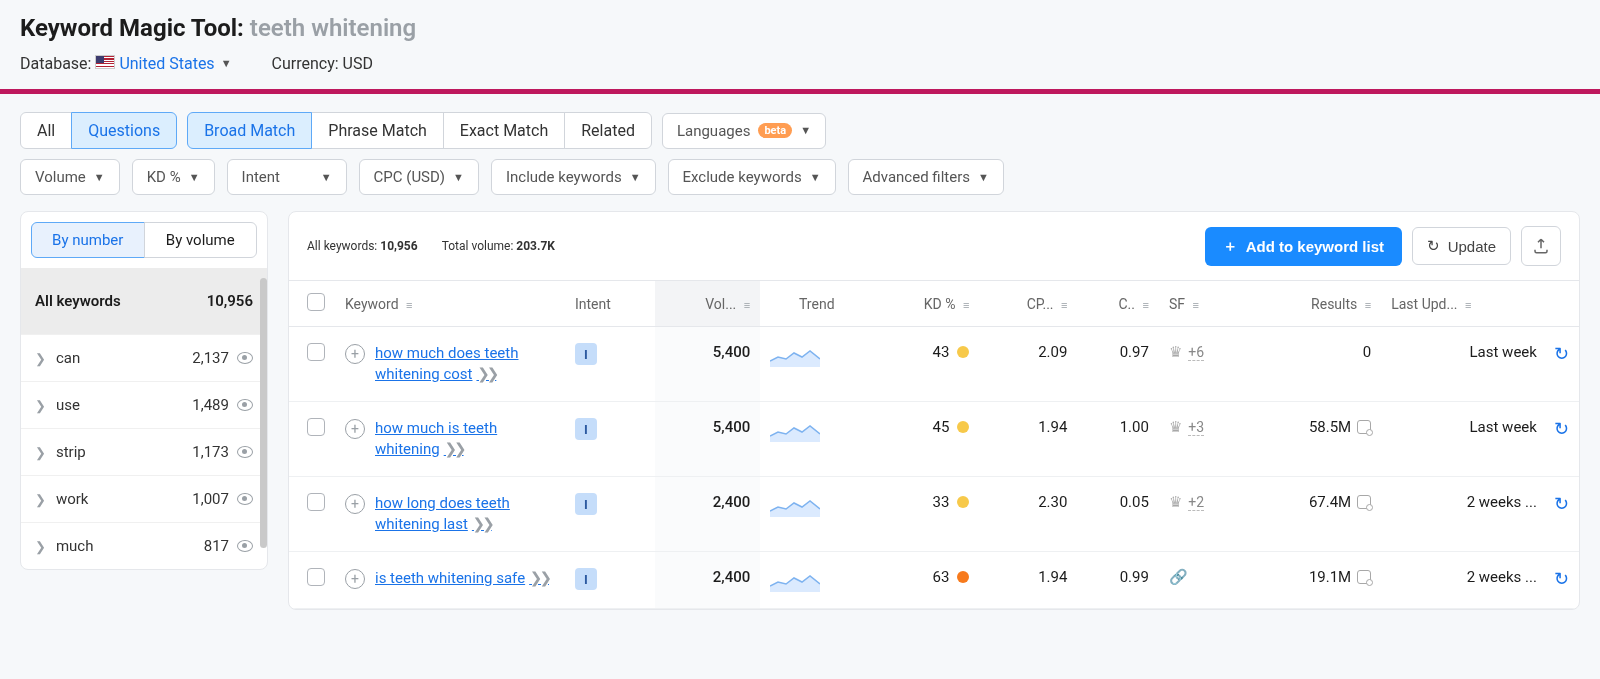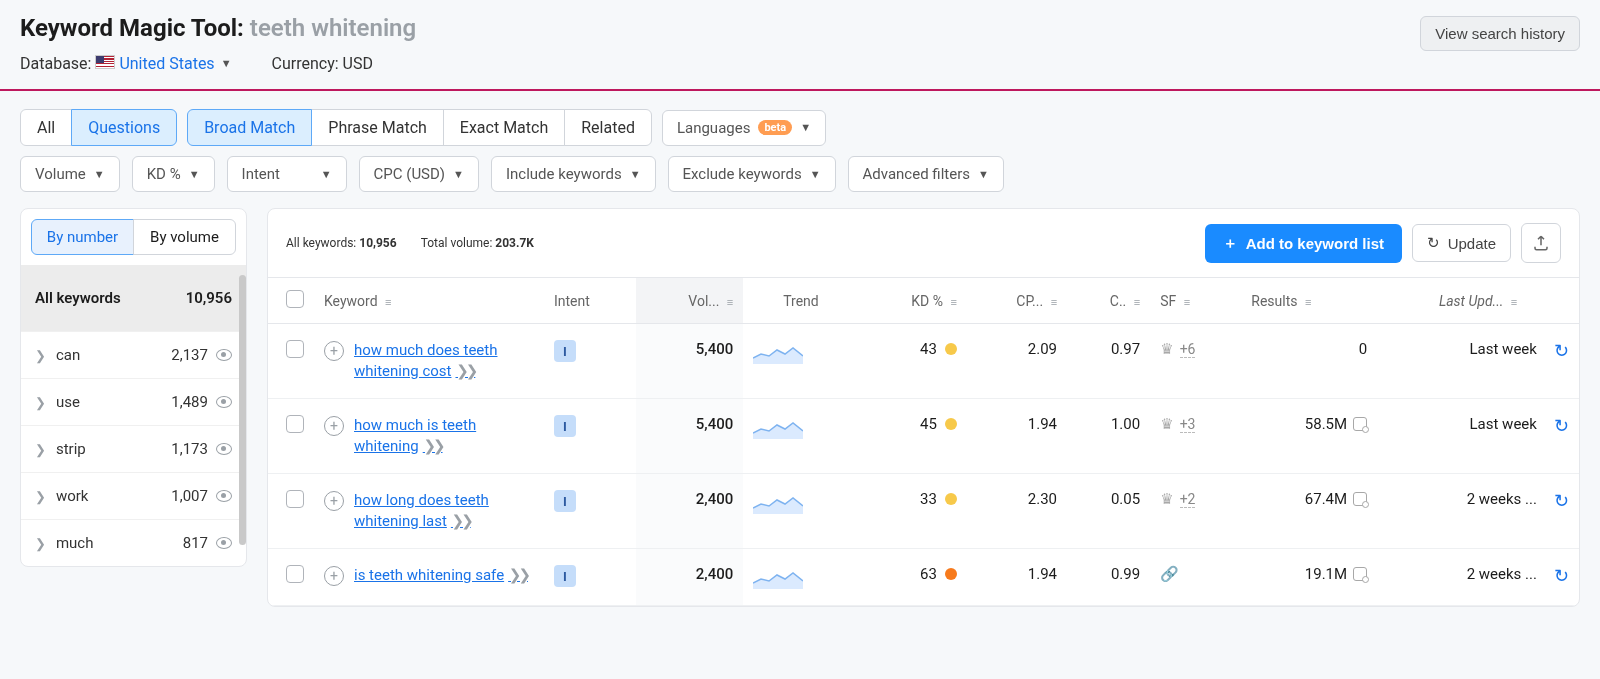--- a/index.html
+++ b/index.html
@@ -5,21 +5,21 @@
   * { box-sizing: border-box; }
   body {
     margin: 0;
     font-family: -apple-system, BlinkMacSystemFont, "Segoe UI", Roboto, "Helvetica Neue", Arial, sans-serif;
     font-size: 14px;
     color: #1c1c1c;
     background: #f6f8fa;
   }
   .header {
     padding: 14px 20px 16px 20px;
-    border-bottom: 2px solid #be185d;
+    border-bottom: 5px solid #be185d;
     position: relative;
   }
   .header h1 {
     font-size: 24px;
     font-weight: 700;
     margin: 0 0 12px 0;
   }
   .header h1 .search-term {
     color: #9aa0a6;
     font-weight: 600;
@@ -65,21 +65,21 @@
     display: inline-flex;
     align-items: center;
     gap: 8px;
     cursor: pointer;
   }
   .beta-badge { background: #ff9d52; color:#fff; font-size:11px; font-weight:700; padding:1px 6px; border-radius:8px;}
   .chev { font-size: 11px; color:#555;}
 
   .main { display: flex; gap: 20px; padding: 0 20px 20px; align-items: flex-start; }
   .sidebar {
-    width: 227px;
+    width: 248px;
     background: #fff;
     border: 1px solid #e5e7eb;
     border-radius: 8px;
     position: relative;
   }
   .side-tabs { display: flex; padding: 10px; gap:0; }
   .side-tabs .stab {
     flex: 1;
     text-align: center;
     padding: 8px 6px;
@@ -206,21 +206,20 @@
     <div>
       <span class="db-label">Database:</span>
       <span class="flag"></span>
       <span class="db-value">
         <span>United States</span>
         <span class="chev">▼</span>
       </span>
     </div>
     <div class="cur-label">Currency: USD</div>
   </div>
-  <button class="view-history">View search history</button>
 </div>
 
 <div class="filters-row">
   <div class="seg-group">
     <div class="seg">All</div>
     <div class="seg active">Questions</div>
   </div>
   <div class="seg-group">
     <div class="seg active">Broad Match</div>
     <div class="seg">Phrase Match</div>
@@ -364,22 +363,22 @@
         <tr>
           <th class="chk"><span class="cb"></span></th>
           <th class="kw-h"><span>Keyword</span> <span class="sort">≡</span></th>
           <th><span>Intent</span></th>
           <th class="active-col" style="text-align:right;"><span>Vol...</span> <span class="sort">≡</span></th>
           <th style="text-align:center;"><span>Trend</span></th>
           <th style="text-align:right;"><span>KD %</span> <span class="sort">≡</span></th>
           <th style="text-align:right;"><span>CP...</span> <span class="sort">≡</span></th>
           <th style="text-align:right;"><span>C..</span> <span class="sort">≡</span></th>
           <th><span>SF</span> <span class="sort">≡</span></th>
-          <th style="text-align:left;"><span>Results</span> <span class="sort">≡</span></th>
-          <th style="text-align:center;font-style:italic;"><span>Last Upd...</span> <span class="sort">≡</span></th>
+          <th style="text-align:right;"><span>Results</span> <span class="sort">≡</span></th>
+          <th style="text-align:left;"><span>Last Upd...</span> <span class="sort">≡</span></th>
         </tr>
       </thead>
       <tbody id="rows">
           <tr>
     <td class="chk"><span class="cb"></span></td>
     <td>
       <div class="kw-cell">
         <span class="plus-circ">+</span>
         <a href="#" class="kw-link">how much does teeth whitening cost<span class="dchev"> ❯❯</span></a>
       </div>

